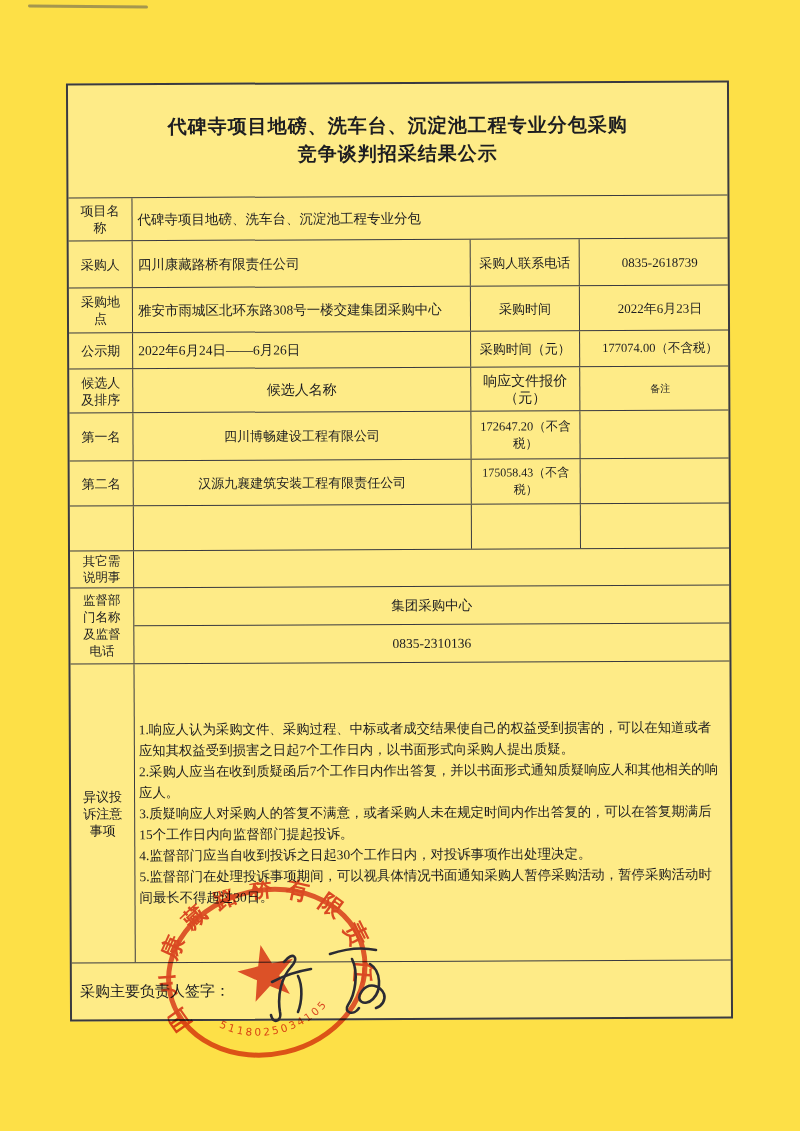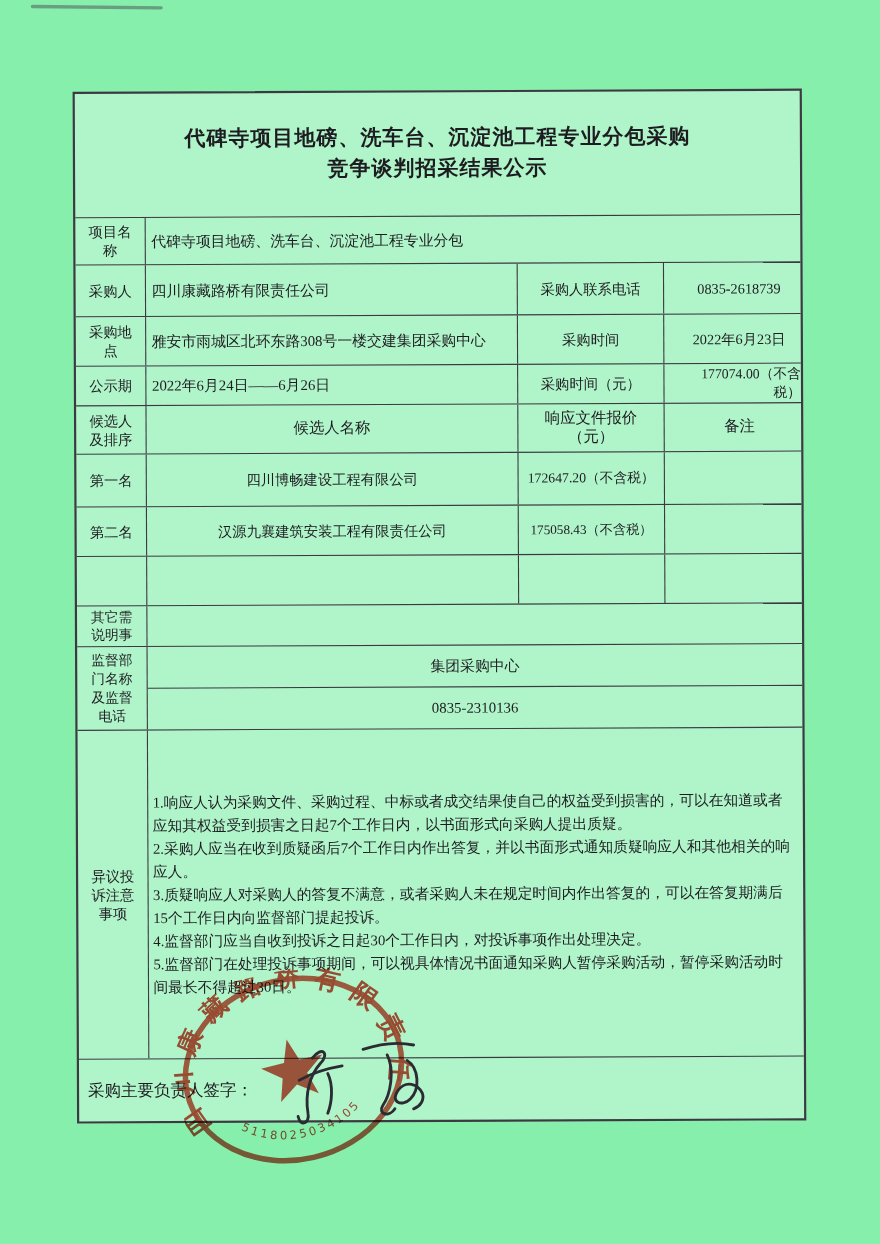--- a/index.html
+++ b/index.html
@@ -1,36 +1,36 @@
 <!DOCTYPE html>
 <html><head>
 <meta charset="utf-8">
 <style>
   html,body{margin:0;padding:0;}
   .page{
     position:relative; width:800px; height:1131px;
-    background:#86efac; overflow:hidden;
+    background:#fde047; overflow:hidden;
     font-family:"Liberation Serif","DejaVu Serif",serif;
     color:#1d1d21;
   }
   .scan-mark{position:absolute; background:#4d4d55; opacity:.5; border-radius:2px;}
 
   .doc-table{
     position:absolute; left:68px; top:82px; width:663px;
     border:2px solid #3a3a40; box-sizing:border-box;
     transform:rotate(-0.25deg); background:rgba(255,255,255,.35);
   }
   .row{display:flex; border-bottom:1.5px solid #3a3a40; box-sizing:border-box;}
   .row:last-child{border-bottom:none;}
   .cell{
     box-sizing:border-box; border-right:1.5px solid #3a3a40;
     display:flex; align-items:center; overflow:hidden;
   }
   .cell:last-child{border-right:none;}
-  .c1{width:64px;} .c2{width:338px;} .c3{width:133px;} .c4{flex:1;padding-left:12px;}
+  .c1{width:64px;} .c2{width:338px;} .c3{width:109px;} .c4{flex:1;padding-left:12px;}
   .label{justify-content:center; text-align:center; font-size:13px; line-height:17px; white-space:pre-line;}
   .val-left{padding:2px 5px; font-size:13.5px; line-height:17px;}
   .val-center{justify-content:center; text-align:center; font-size:13px; line-height:17px; white-space:pre-line;}
 
   .h-title{height:113px;} .h-project{height:43px;} .h-purchaser{height:47px;}
   .h-location{height:45px;} .h-publicity{height:36px;} .h-candhead{height:44px;}
   .h-cand1{height:48px;} .h-cand2{height:45px;} .h-cand3{height:45px;}
   .h-other{height:37px;} .h-supervision{height:76px;} .h-objection{height:299px;}
   .h-signature{height:56px;}
 
@@ -99,21 +99,21 @@
       <div class="cell c3 val-center">采购时间（元）</div>
       <div class="cell c4 val-center" style="font-size:12.5px;text-align:right;">177074.00（不含税）</div>
     </div>
 
     <div class="row h-candhead">
       <div class="cell c1 label">候选人
 及排序</div>
       <div class="cell c2 val-center" style="font-size:14px;">候选人名称</div>
       <div class="cell c3 val-center" style="font-size:14px;">响应文件报价
 （元）</div>
-      <div class="cell c4 val-center" style="font-size:14px;">备注</div>
+      <div class="cell c4 val-center" style="font-size:10px;">备注</div>
     </div>
 
     <div class="row h-cand1">
       <div class="cell c1 val-center">第一名</div>
       <div class="cell c2 val-center">四川博畅建设工程有限公司</div>
       <div class="cell c3 val-center" style="font-size:12.5px;">172647.20（不含税）</div>
       <div class="cell c4 val-center"></div>
     </div>
 
     <div class="row h-cand2">

